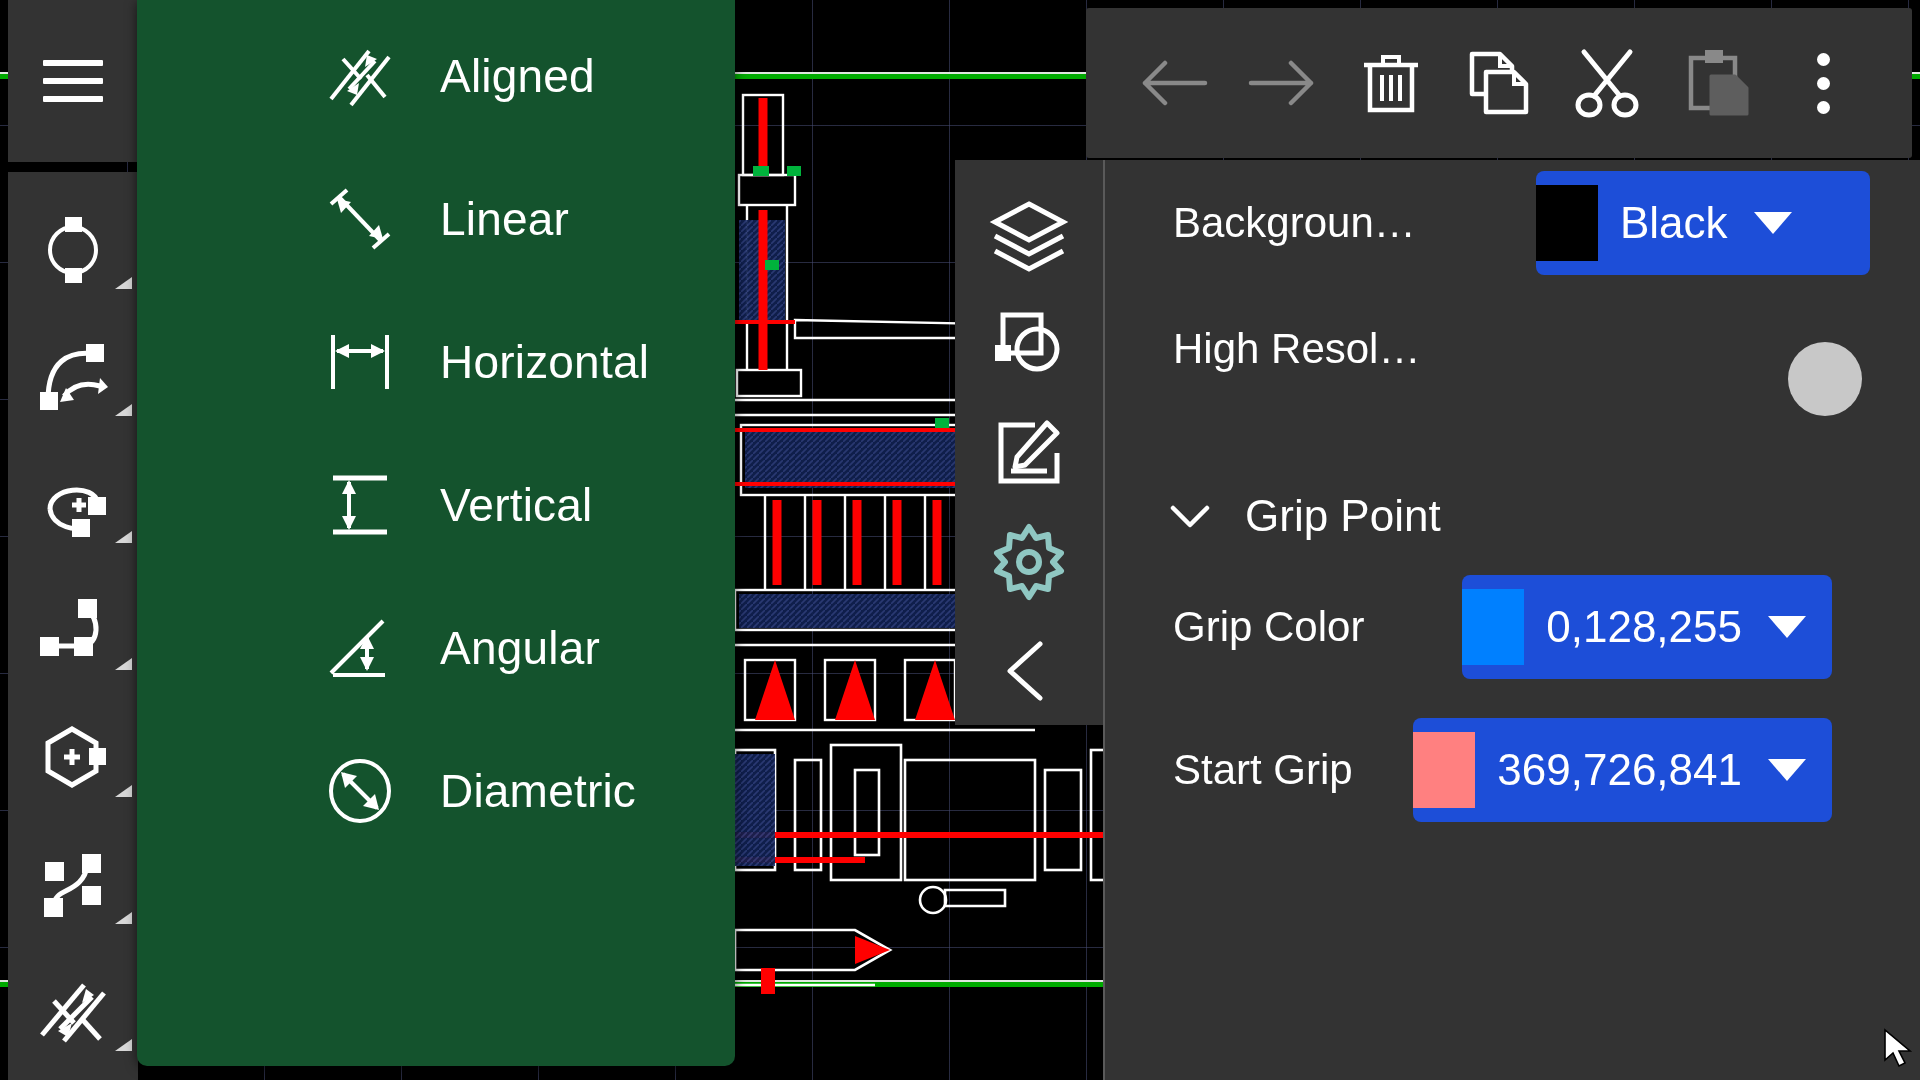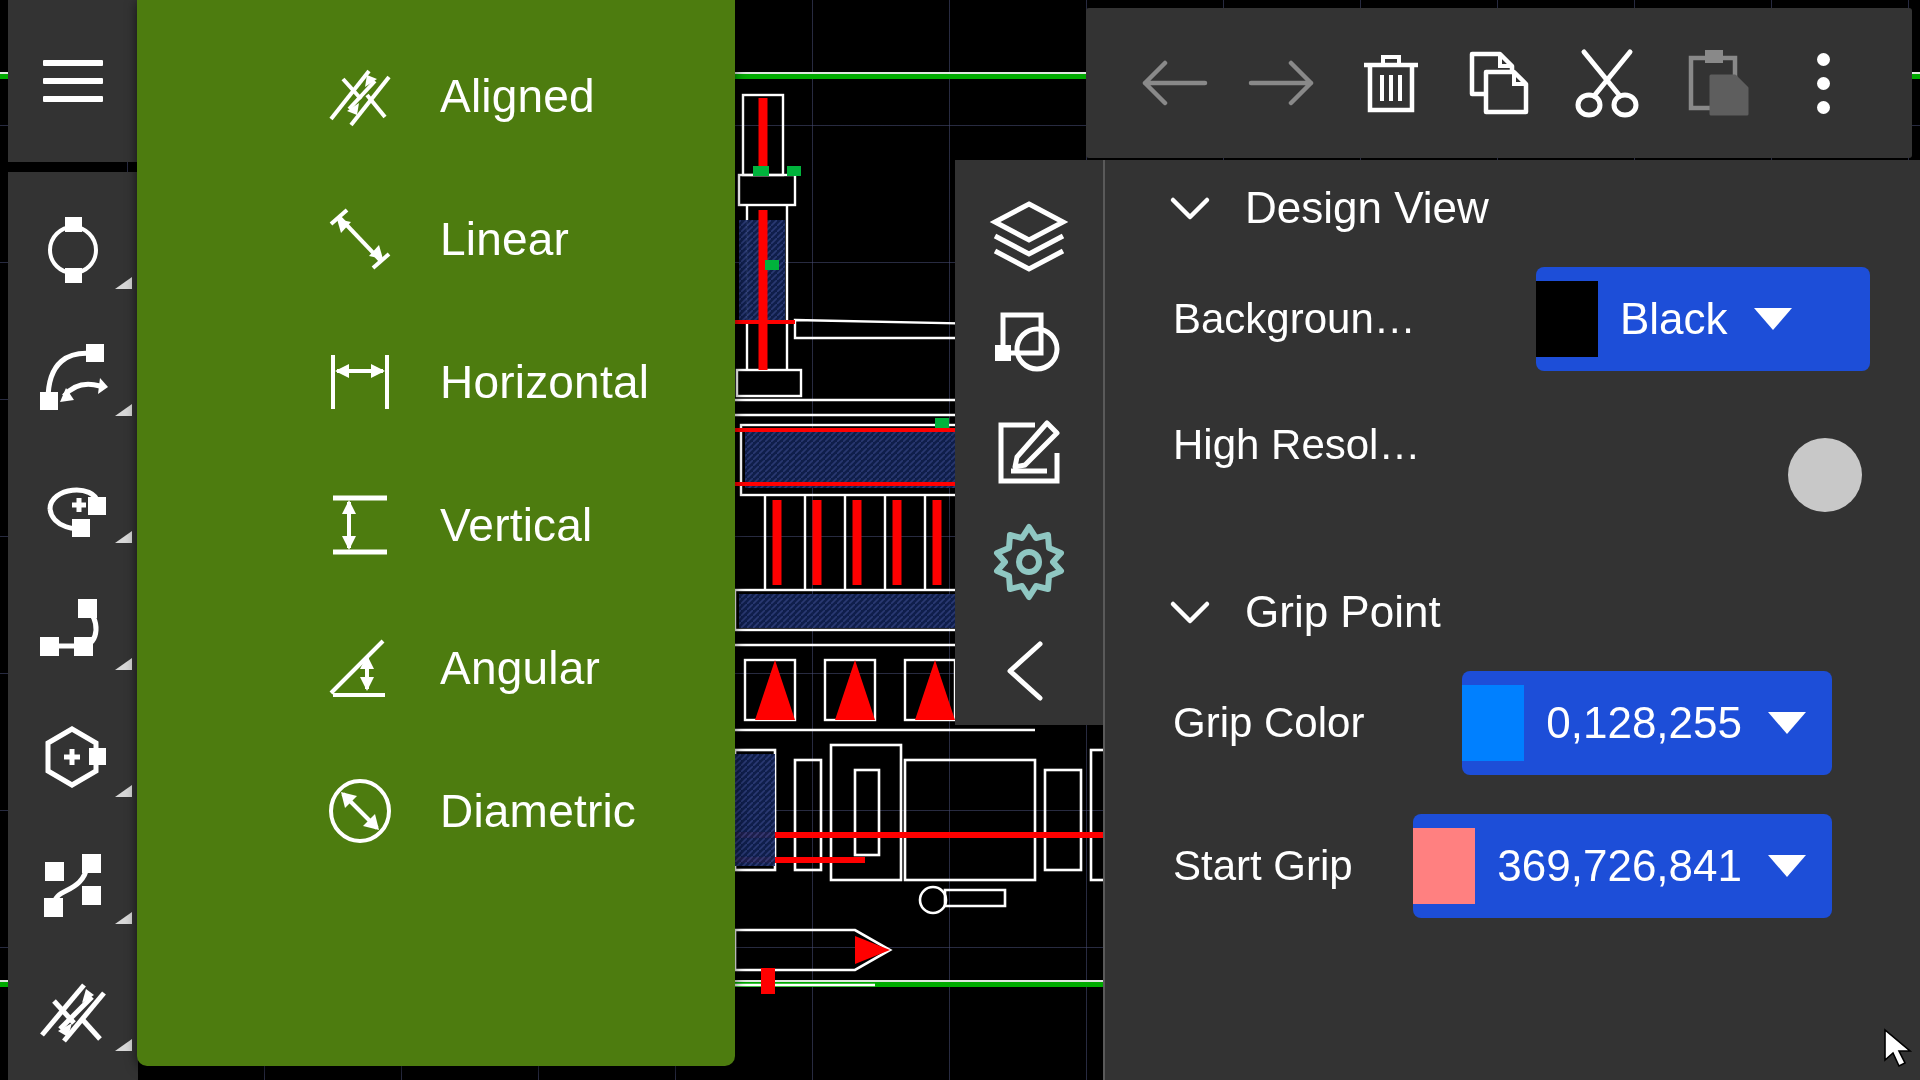--- a/index.html
+++ b/index.html
@@ -35,22 +35,22 @@
   .hamburger i { display:block; height:6px; background:#fff; border-radius:1px; }
   .tool { position:relative; width:130px; height:127px; display:flex;
           align-items:center; justify-content:center; cursor:pointer; }
   .tool.active { background:#333; }
   .tool svg { display:block; }
   .tri { position:absolute; right:6px; bottom:24px; width:0; height:0;
          border-left:17px solid transparent; border-bottom:12px solid #d8d8d8; }
 
   
   .flyout { position:absolute; left:137px; top:0; width:598px; height:1066px;
-            background:#4d7c0f; box-shadow:0 2px 12px rgba(0,0,0,.6);
-            border-radius:0 0 10px 10px; padding-top:24px; }
+            background:#14532d; box-shadow:0 2px 12px rgba(0,0,0,.6);
+            border-radius:0 0 10px 10px; padding-top:4px; }
   .fl-ico { position:absolute; left:188px; width:70px; height:70px;
             display:flex; align-items:center; justify-content:center; }
   .fl-row { position:relative; width:100%; height:143px; display:flex;
             align-items:center; cursor:pointer; }
   .fl-label { position:absolute; left:303px; font-size:46px; color:#fff;
               letter-spacing:.2px; }
 
   
   .topbar { position:absolute; left:1086px; top:8px; width:826px; height:150px;
             background:#333333; border-radius:3px; display:flex;
@@ -454,26 +454,20 @@
 
     <div class="mb-btn">
       <svg width="70" height="70" viewBox="0 0 70 70">
         <path d="M46 8 L16 35 L46 62" fill="none" stroke="#fff" stroke-width="5" stroke-linecap="round" stroke-linejoin="round"></path>
       </svg>
     </div>
   </div>
 
   <div class="rpanel">
 
-    <div class="sect-head">
-      <svg class="chev" viewBox="0 0 46 46">
-        <path d="M6 15 L23 32 L40 15" fill="none" stroke="#fff" stroke-width="4.5" stroke-linecap="round" stroke-linejoin="round"></path>
-      </svg>
-      <span class="sect-title">Design View</span>
-    </div>
 
     <div class="row">
       <span class="row-label">Backgroun…</span>
       <span class="ctl">
         <span class="combo">
           <span class="swatch" style="background:#000000"></span>
           <span class="combo-val">Black</span>
           <span class="caret"></span>
         </span>
       </span>

